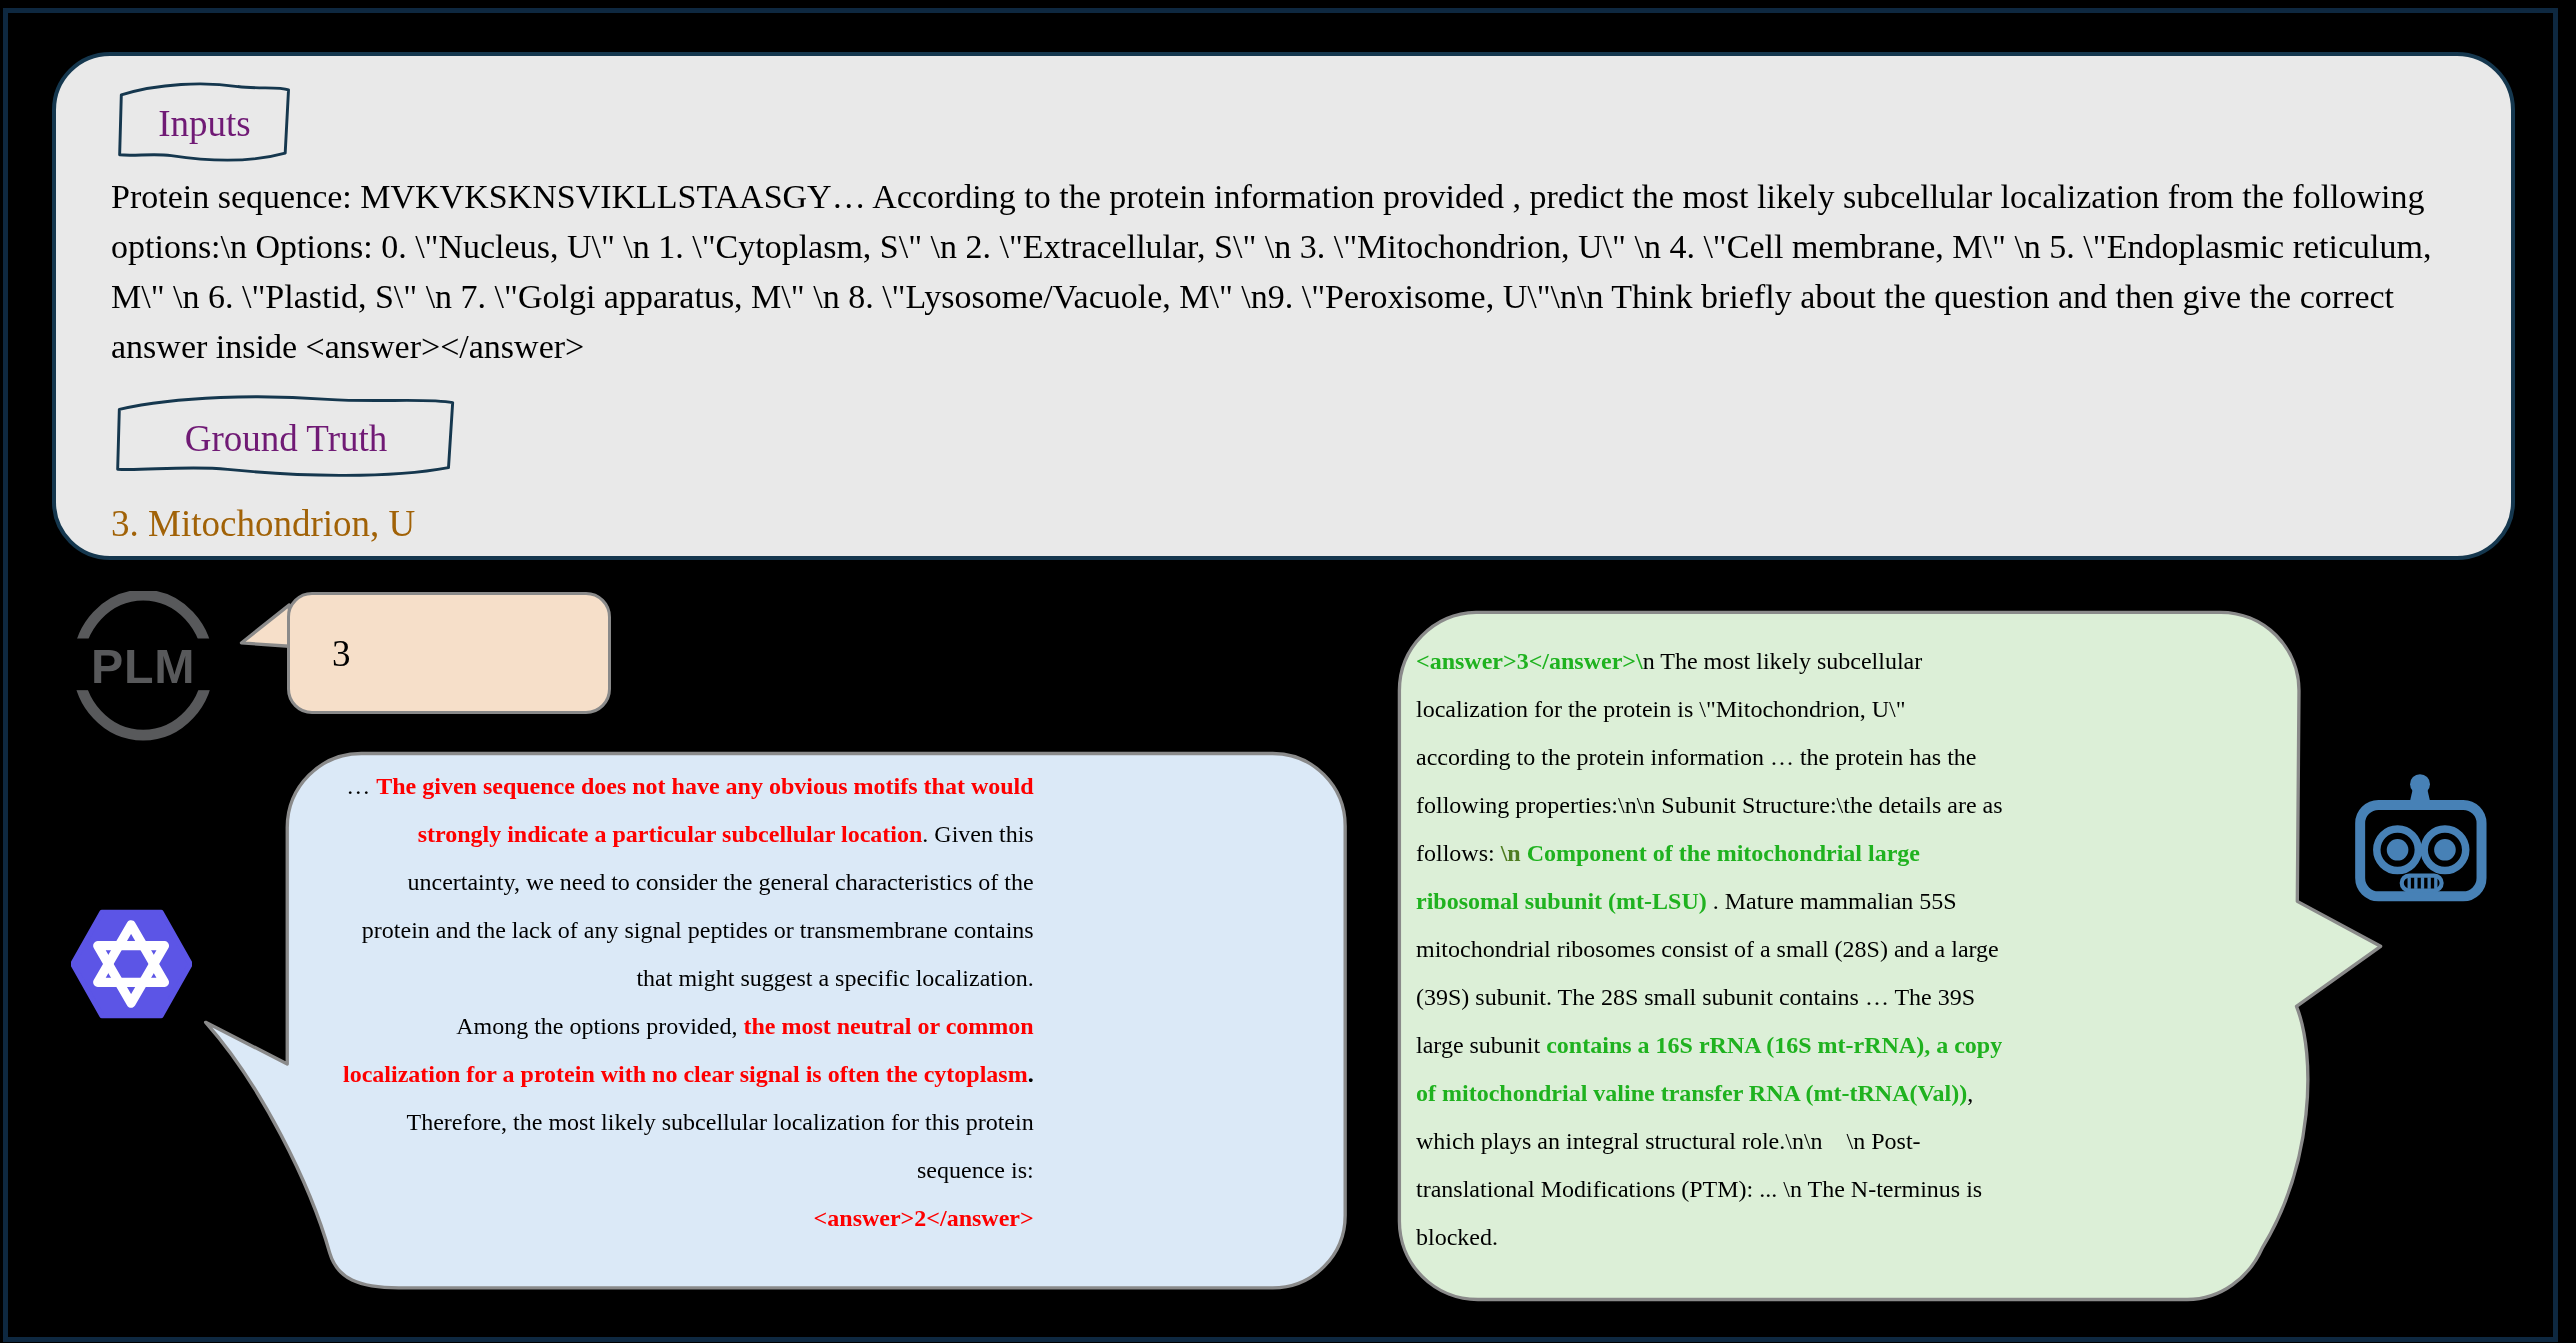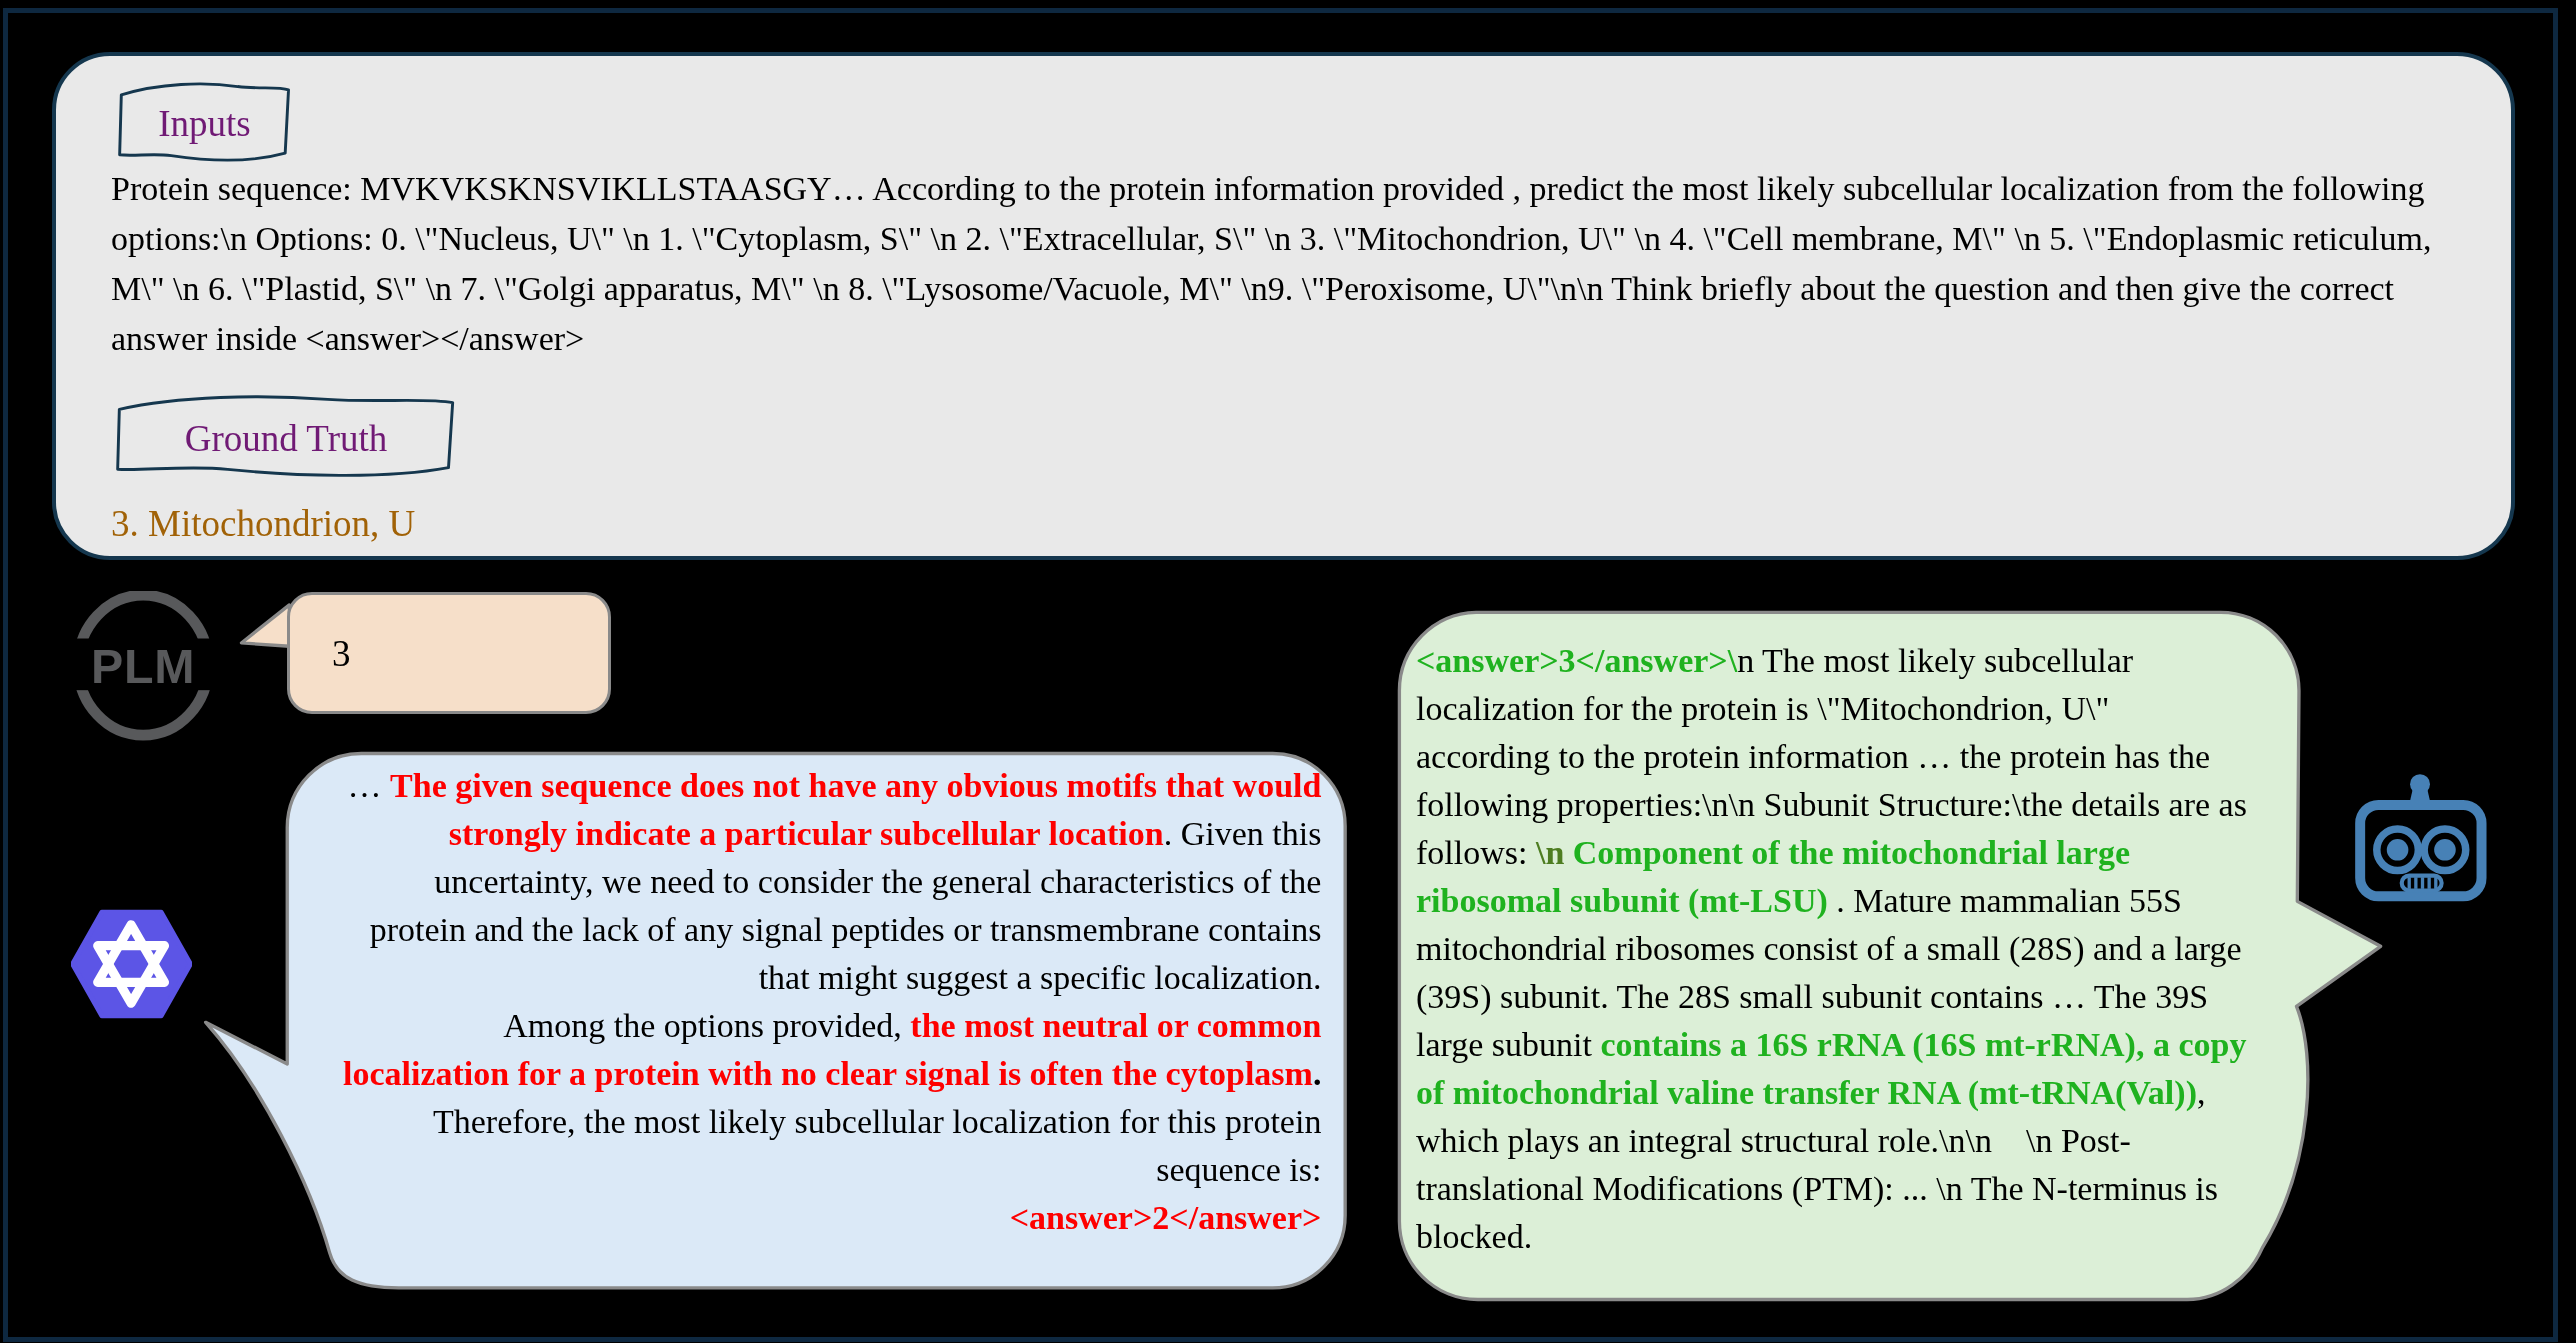--- a/index.html
+++ b/index.html
@@ -13,21 +13,21 @@
   .wavy-label{position:absolute;}
   .wavy-label svg{position:absolute;left:0;top:0;}
   .wavy-label .lbl{position:absolute;left:0;top:0;width:100%;height:100%;
          display:flex;align-items:center;justify-content:center;
          font-size:37px;color:#701a75;}
   .input-text{position:absolute;left:107px;top:172px;font-size:34px;line-height:50px;
          color:#000;white-space:pre;}
   .gt-text{position:absolute;left:107px;top:498px;font-size:37px;color:#a16207;white-space:pre;}
   
   .bubble-shape{position:absolute;}
-  .rich{position:absolute;font-size:34px;line-height:48px;color:#000;white-space:pre;}
+  .rich{position:absolute;font-size:24px;line-height:48px;color:#000;white-space:pre;}
   .seg-n{color:#000;font-weight:normal;}
   .seg-nb{color:#000;font-weight:bold;}
   .seg-rb{color:var(--red);font-weight:bold;}
   .seg-gb{color:var(--green);font-weight:bold;}
   .seg-ob{color:var(--olive);font-weight:bold;}
   .plm-bubble{position:absolute;left:287px;top:592px;width:318px;height:116px;
          background:var(--peach_bubble);border:3.3px solid var(--bubble_border);border-radius:25px;}
   .plm-bubble-text{position:absolute;left:42px;top:37px;font-size:37px;color:#000;}
   .plm-tail{position:absolute;left:236px;top:595px;}
   .plm-logo{position:absolute;left:73px;top:591px;}
@@ -43,21 +43,21 @@
 
   <div class="panel">
 
     <div class="wavy-label" style="left:57px;top:21.7px;width:183px;height:92px;">
       <svg width="183" height="92" viewBox="0 0 220 110">
         <path d="M10,20 C55,6 110,4 150,10 C175,13 200,10 211,14 L207,90 C160,103 110,99 70,93 C48,90 25,94 8,92 Z" fill="none" stroke="#15374E" stroke-width="3.5" stroke-linejoin="round"></path>
       </svg>
       <span class="lbl">Inputs</span>
     </div>
 
-    <div class="input-text" style="left:55px;top:108px;">Protein sequence: MVKVKSKNSVIKLLSTAASGY… According to the protein information provided , predict the most likely subcellular localization from the following
+    <div class="input-text" style="left:55px;top:116px;">Protein sequence: MVKVKSKNSVIKLLSTAASGY… According to the protein information provided , predict the most likely subcellular localization from the following
 options:\n Options: 0. \"Nucleus, U\" \n 1. \"Cytoplasm, S\" \n 2. \"Extracellular, S\" \n 3. \"Mitochondrion, U\" \n 4. \"Cell membrane, M\" \n 5. \"Endoplasmic reticulum,
 M\" \n 6. \"Plastid, S\" \n 7. \"Golgi apparatus, M\" \n 8. \"Lysosome/Vacuole, M\" \n9. \"Peroxisome, U\"\n\n Think briefly about the question and then give the correct
 answer inside &lt;answer&gt;&lt;/answer&gt;</div>
 
     <div class="wavy-label" style="left:55px;top:335px;width:350px;height:95px;">
       <svg width="350" height="95" viewBox="0 0 420 114">
         <path d="M10,22 C80,6 180,4 260,10 C320,14 380,8 410,14 L405,92 C330,106 220,102 140,94 C90,89 40,96 8,94 Z" fill="none" stroke="#15374E" stroke-width="3.5" stroke-linejoin="round"></path>
       </svg>
       <span class="lbl">Ground Truth</span>
     </div>

